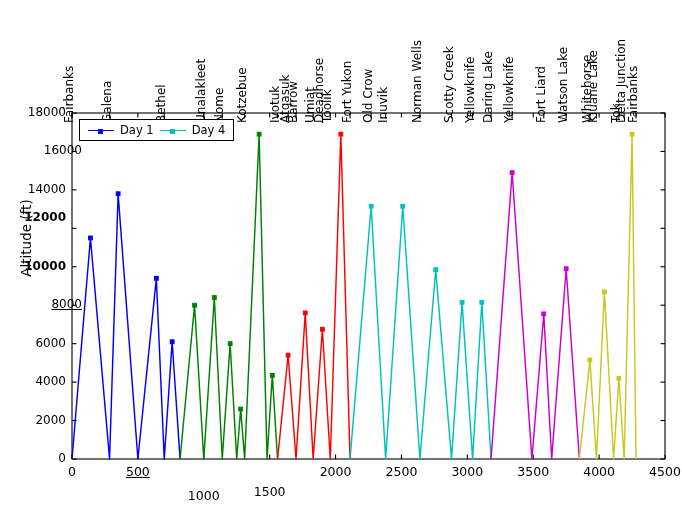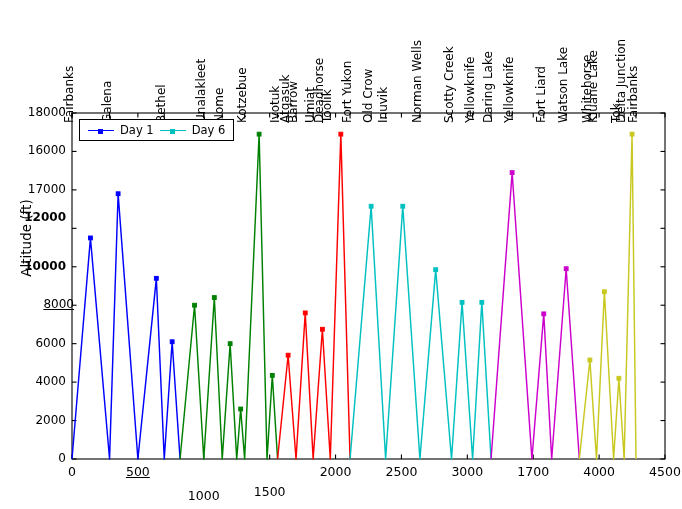--- a/index.html
+++ b/index.html
@@ -134,36 +134,36 @@
       <rect x="630.1555555555556" y="132.24444444444444" width="3.8" height="3.8" fill="#c8c820" stroke="#c8c820"></rect>
     </svg>
 
   <div id="ylabel">Altitude (ft)</div>
 
   <div id="yticklayer">
       <div class="ytick" style="left: 0px; width: 66px; top: 451px;">0</div>
       <div class="ytick" style="left: 0px; width: 66px; top: 412.556px;">2000</div>
       <div class="ytick" style="left: 0px; width: 66px; top: 374.111px;">4000</div>
       <div class="ytick" style="left: 0px; width: 66px; top: 335.667px;">6000</div>
-      <div class="ytick" style="left: 8px; width: 66px; top: 297.222px; text-decoration: underline;">8000</div>
+      <div class="ytick" style="left: 16px; width: 66px; top: 297.222px; text-decoration: underline;">8000</div>
       <div class="ytick" style="left: 0px; width: 66px; top: 258.778px; font-weight: bold;">10000</div>
       <div class="ytick" style="left: 0px; width: 66px; top: 210px; font-weight: bold;">12000</div>
-      <div class="ytick" style="left: 0px; width: 66px; top: 181.889px;">17000</div>
-      <div class="ytick" style="left: 0px; width: 66px; top: 143.444px;">16000</div>
+      <div class="ytick" style="left: 0px; width: 66px; top: 181.889px;">14000</div>
+      <div class="ytick" style="left: 0px; width: 66px; top: 143.444px; padding-left: 16px;">16000</div>
       <div class="ytick" style="left: 0px; width: 66px; top: 105px;">18000</div>
     </div>
   <div id="xticklayer">
       <div class="xtick" style="width: 60px; left: 42px; top: 464px;">0</div>
       <div class="xtick" style="width: 60px; left: 107.889px; top: 464px; text-decoration: underline;">500</div>
       <div class="xtick" style="width: 60px; left: 173.778px; top: 464px; margin-top: 24px;">1000</div>
       <div class="xtick" style="width: 60px; left: 239.667px; top: 484px;">1500</div>
       <div class="xtick" style="width: 60px; left: 305.556px; top: 464px;">2000</div>
       <div class="xtick" style="width: 60px; left: 371.444px; top: 464px;">2500</div>
       <div class="xtick" style="width: 60px; left: 437.333px; top: 464px;">3000</div>
-      <div class="xtick" style="width: 60px; left: 503.222px; top: 464px;">1700</div>
+      <div class="xtick" style="width: 60px; left: 503.222px; top: 464px;">3500</div>
       <div class="xtick" style="width: 60px; left: 569.111px; top: 464px;">4000</div>
       <div class="xtick" style="width: 60px; left: 635px; top: 464px;">4500</div>
     </div>
   <div id="toplablayer">
       <div class="toplab" style="left: 76px; top: 109px;">Fairbanks</div>
       <div class="toplab" style="left: 113.557px; top: 109px;">Galena</div>
       <div class="toplab" style="left: 168.244px; top: 109px;">Bethel</div>
       <div class="toplab" style="left: 207.778px; top: 109px;">Unalakleet</div>
       <div class="toplab" style="left: 226.227px; top: 109px;">Nome</div>
       <div class="toplab" style="left: 248.629px; top: 109px;">Kotzebue</div>
@@ -190,19 +190,19 @@
       <div class="toplab" style="left: 640.009px; top: 109px;">Fairbanks</div>
     </div>
 
   <div id="legend" style="left: 79px; top: 119px;">
     <table id="legendtable">
         <tbody>
           <tr>
             <td><span class="legline" style="border-top-color: rgb(0, 0, 255);"><i style="background: rgb(0, 0, 255);"></i></span></td>
             <td>Day 1</td>
             <td><span class="legline" style="border-top-color: rgb(0, 192, 192);"><i style="background: rgb(0, 192, 192);"></i></span></td>
-            <td>Day 6</td>
+            <td>Day 4</td>
           </tr>
         </tbody>
       </table>
   </div>
 
 </div>
 
 </body></html>

